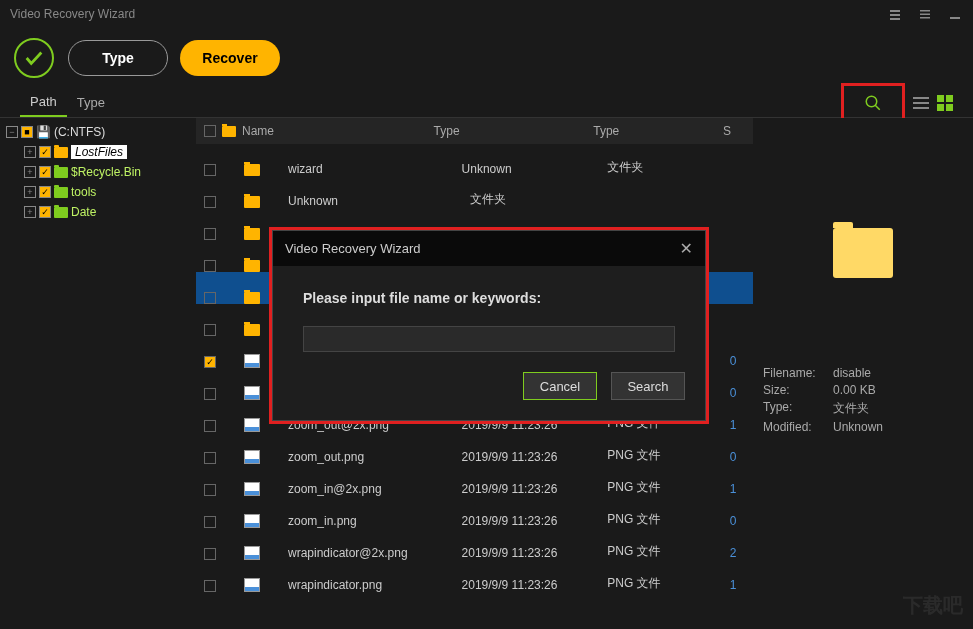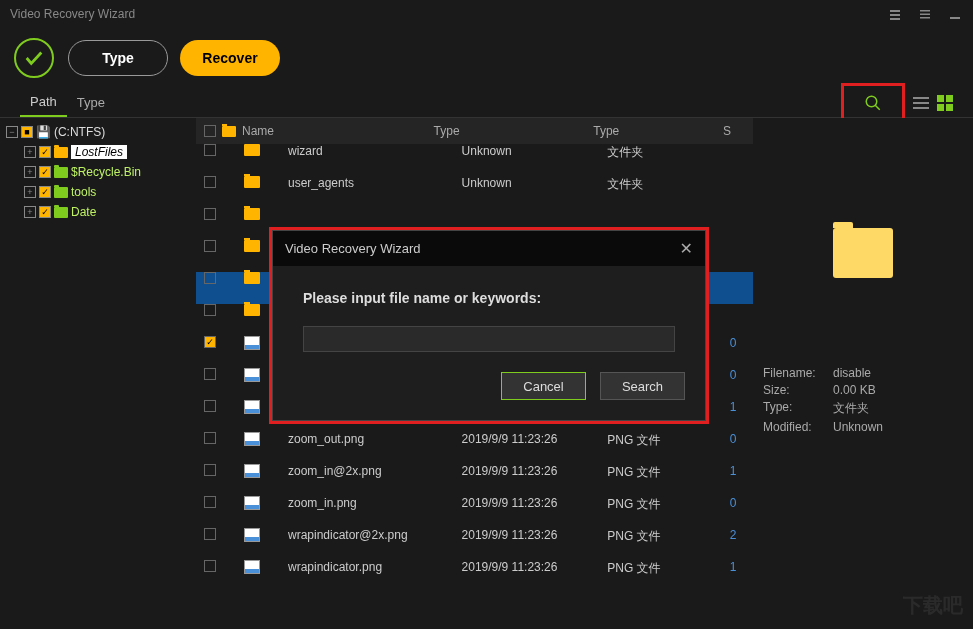--- a/index.html
+++ b/index.html
@@ -50,21 +50,21 @@
 .col-type { width: 130px; }
 .col-size { width: 30px; }
 .hdr-check { width: 12px; height: 12px; border: 1px solid #666; }
 .hdr-folder { width: 14px; height: 11px; background: #ffb400; border-radius: 1px; position: relative; }
 .hdr-folder::before { content:''; position:absolute; top:-2px; left:0; width:5px; height:2px; background:#ffb400; }
 
 .file-list { overflow-y: auto; height: calc(100% - 26px); }
 .file-list::-webkit-scrollbar { width: 10px; }
 .file-list::-webkit-scrollbar-track { background: #0f0f0f; }
 .file-list::-webkit-scrollbar-thumb { background: #444; }
-.file-row { display: flex; align-items: flex-start; height: 32px; padding-left: 8px; font-size: 12px; color: #ccc; cursor: pointer; gap: 22px; }
+.file-row { display: flex; align-items: flex-end; height: 32px; padding-left: 8px; font-size: 12px; color: #ccc; cursor: pointer; gap: 22px; }
 .file-row.selected { background: #0f4f8f; }
 .file-row .fcheck { width: 12px; height: 12px; border: 1px solid #666; margin-right: 6px; flex-shrink: 0; }
 .file-row .fcheck.checked { background: #ffb400; color: #000; font-size: 9px; line-height: 10px; text-align: center; }
 .file-row .ficon { width: 16px; height: 14px; margin-right: 6px; flex-shrink: 0; }
 .file-row .ficon.folder { background: #ffb400; border-radius: 1px; position: relative; height: 12px; }
 .file-row .ficon.folder::before { content:''; position:absolute; top:-2px; left:0; width:6px; height:2px; background:#ffb400; }
 .file-row .ficon.png { background: linear-gradient(#fff 0 70%, #4a90d9 70%); border: 1px solid #999; }
 .file-row .fname { width: 196px; overflow: hidden; text-overflow: ellipsis; white-space: nowrap; }
 .file-row .fdate { width: 160px; }
 .file-row .ftype { width: 130px; }
@@ -80,21 +80,21 @@
 
 .modal-highlight { position: absolute; left: 269px; top: 227px; width: 440px; border: 3px solid #e02020; z-index: 100; }
 .modal { background: #1e1e1e; border: 1px solid #444; }
 .modal-title { display: flex; align-items: center; padding: 8px 12px; background: #0a0a0a; }
 .modal-title-text { color: #ccc; font-size: 13px; }
 .modal-close { margin-left: auto; color: #aaa; cursor: pointer; font-size: 16px; }
 .modal-body { padding: 24px 30px 20px; }
 .modal-prompt { color: #ddd; font-size: 14px; font-weight: bold; margin-bottom: 20px; }
 .modal-input { width: 100%; height: 26px; background: #2a2a2a; border: 1px solid #444; outline: none; color: #fff; padding: 0 6px; }
 .modal-buttons { display: flex; justify-content: flex-end; gap: 14px; padding: 0 20px 20px; }
-.modal-btn { width: 85px; height: 28px; background: #333; border: 1px solid #555; color: #ddd; cursor: pointer; font-size: 13px; }
+.modal-btn { width: 74px; height: 28px; background: #333; border: 1px solid #555; color: #ddd; cursor: pointer; font-size: 13px; }
 .modal-btn.primary { border: 1px solid #7fcc1f; }
 </style>
 </head>
 <body>
 
 <div class="titlebar">
   <span class="titlebar-text">Video Recovery Wizard</span>
   <div class="titlebar-icons">
     <span class="tb-icon">
         <svg width="14" height="14" viewBox="0 0 14 14">
@@ -206,21 +206,20 @@
           <span class="fcheck "></span>
     <span class="ficon folder"></span>
     <span class="fname">wizard</span>
     <span class="fdate">Unknown</span>
     <span class="ftype">文件夹</span>
     <span class="fsize"></span>
         </div>
         <div class="file-row">
           <span class="fcheck "></span>
     <span class="ficon folder"></span>
-    <span class="fname">user_agents</span>
     <span class="fdate">Unknown</span>
     <span class="ftype">文件夹</span>
     <span class="fsize"></span>
         </div>
         <div class="file-row">
           <span class="fcheck "></span>
     <span class="ficon folder"></span>
     <span class="fdate"></span>
     <span class="ftype"></span>
     <span class="fsize"></span>

